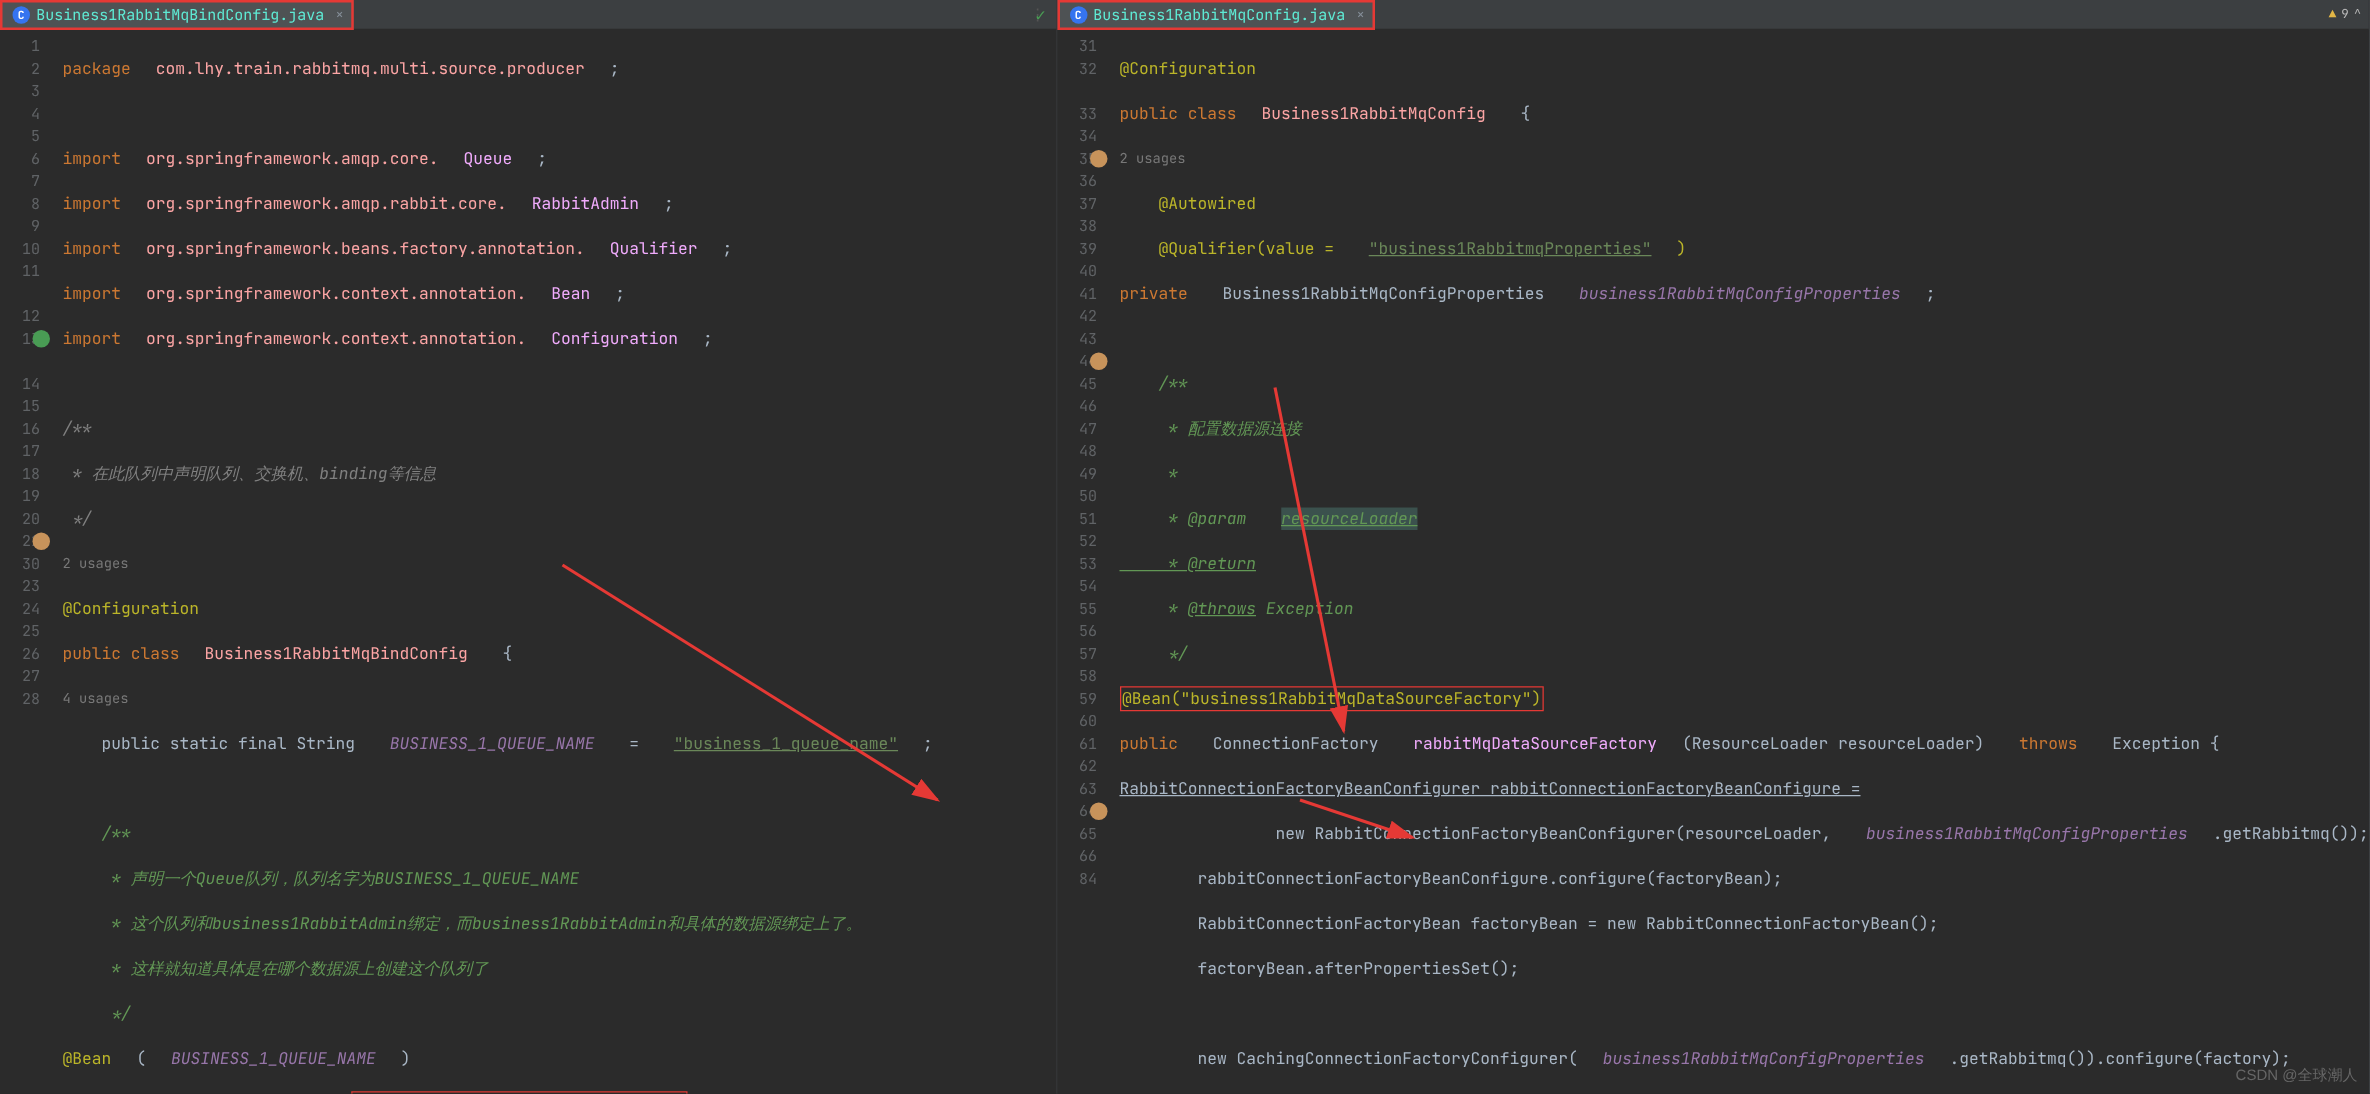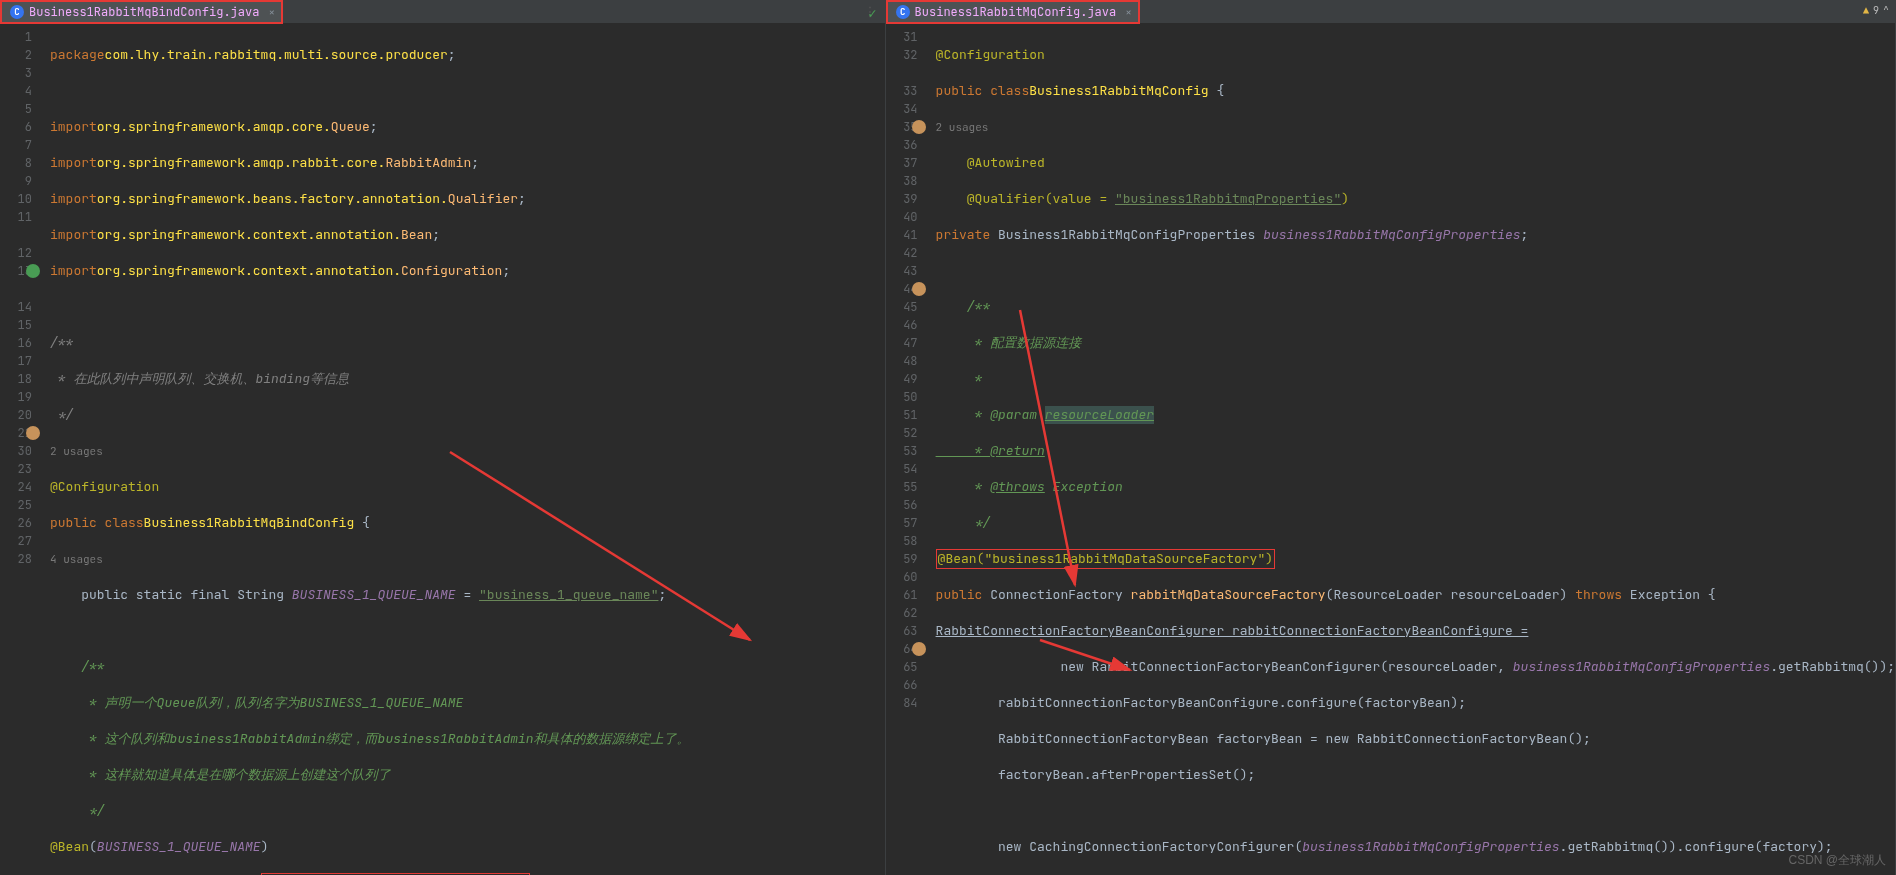--- a/index.html
+++ b/index.html
@@ -3,40 +3,40 @@
 <meta charset="utf-8">
 <style>
   * { margin:0; padding:0; box-sizing:border-box; }
   body { background:#2b2b2b; font-family:"JetBrains Mono",Consolas,monospace; font-size:13px; color:#a9b7c6; overflow:hidden; width:1896px; height:875px; position:relative; }
   .split { display:flex; width:100%; height:100%; }
   .pane { flex:1; display:flex; flex-direction:column; border-right:1px solid #3c3f41; position:relative; }
   .tab-bar { height:24px; background:#3c3f41; display:flex; align-items:center; border-bottom:1px solid #2b2b2b; }
   .tab { height:24px; display:flex; align-items:center; padding:0 6px 0 8px; background:#4e5254; gap:5px; }
   .tab-highlight { border:2px solid #e53935; }
   .file-icon { width:14px; height:14px; display:inline-flex; align-items:center; justify-content:center; border-radius:50%; background:#3574f0; color:#fff; font-size:9px; font-weight:bold; }
-  .tab-name { color:#f0abfc; font-size:12px; }
+  .tab-name { color:#5eead4; font-size:12px; }
   .tab-close { color:#a9b7c6; font-size:11px; opacity:.6; padding-left:4px; cursor:pointer; }
   .drag-dots { margin-left:auto; color:#555; padding:0 6px; letter-spacing:2px; cursor:grab; }
   .editor { flex:1; display:flex; overflow:hidden; background:#2b2b2b; position:relative; }
   .gutter { width:42px; padding:4px 10px 0 0; text-align:right; color:#606366; user-select:none; line-height:18px; font-size:12px; position:relative; }
   .gutter .ln { height:18px; display:flex; align-items:center; justify-content:flex-end; position:relative; }
   .gut-ico { position:absolute; left:26px; width:14px; height:14px; border-radius:50%; }
   .gi-green { background:#499c54; }
   .gi-orange { background:#c7935b; }
   .code { flex:1; padding:4px 0 0 8px; line-height:18px; white-space:pre; font-size:13px; }
-  .code .row { height:18px; display:flex; align-items:center; }
+  .code .row { height:18px; display:flex; align-items:center;gap:20px; }
   
   .kw { color:#cc7832; }            
   .str { color:#6a8759; }           
   .ann { color:#bbb529; }           
   .cmt { color:#808080; font-style:italic; }
   .cmt-g { color:#629755; font-style:italic; }
-  .id { color:#fde047; }
+  .id { color:#fca5a5; }
   .fld { color:#9876aa; font-style:italic; }
-  .met { color:#fdba74; }
+  .met { color:#f0abfc; }
   .u { text-decoration:underline; }
   .hint { color:#787878; font-size:11px; }
   .redbox { border:1px solid #e53935; padding:0 1px; }
   
   .indicators { position:absolute; top:4px; right:6px; font-size:10px; color:#bbb; display:flex; gap:4px; align-items:center; }
   .warn-tri { color:#e2b646; }
   .check { color:#499c54; position:absolute; top:4px; right:8px; font-size:14px; }
   
   svg.arrows { position:absolute; left:0; top:0; width:1896px; height:875px; pointer-events:none; }
   .watermark { position:absolute; right:10px; bottom:6px; color:#666; font-size:12px; font-family:Arial,sans-serif;margin-top:36px; }

